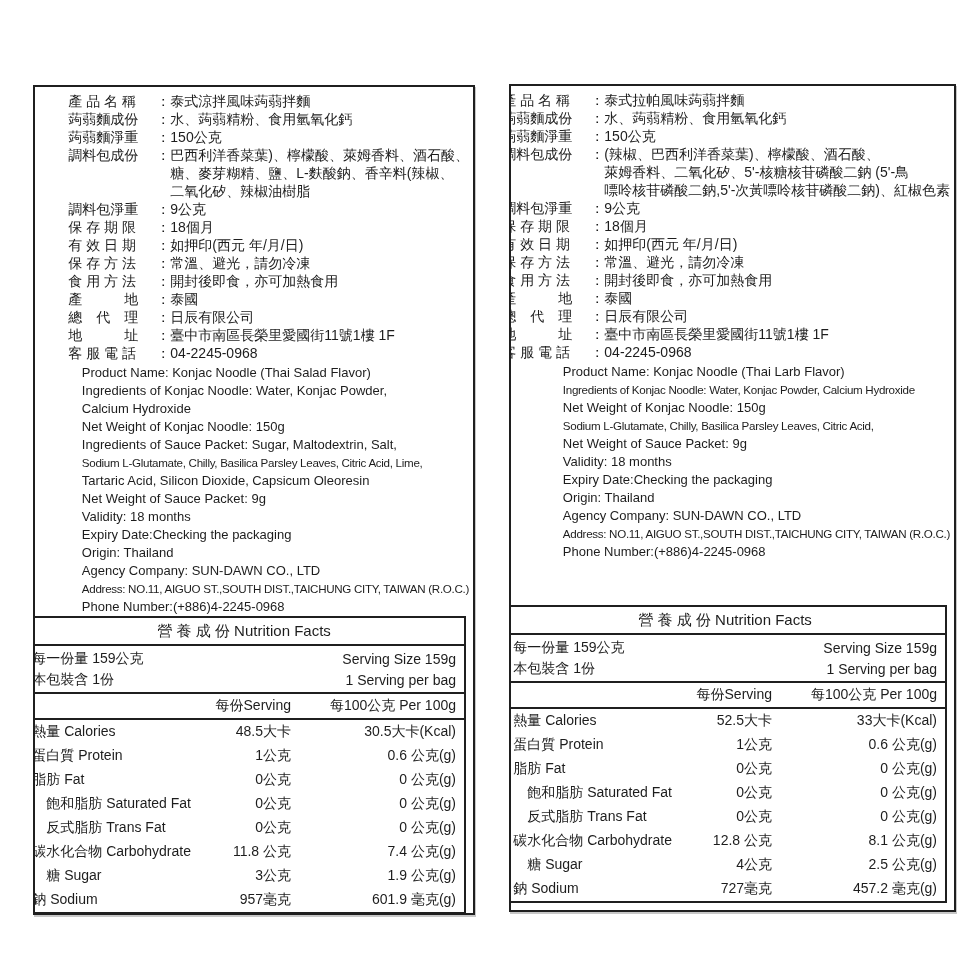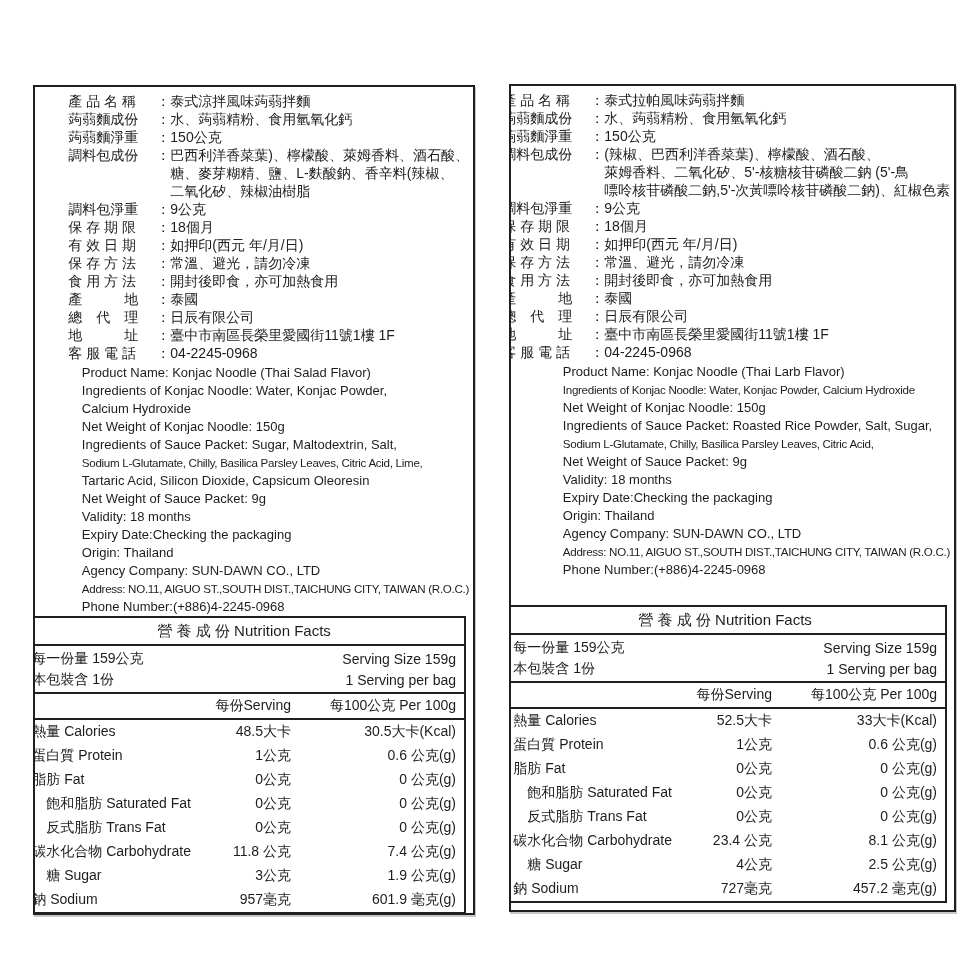--- a/index.html
+++ b/index.html
@@ -325,21 +325,20 @@
           <span class="zh-sep">：</span>
           <div class="zh-val">
             <div class="zh-line">04-2245-0968</div>
           </div>
         </div>
       </div>
     <div class="en-info">
         <div class="en-line">Product Name: Konjac Noodle (Thai Larb Flavor)</div>
         <div class="en-line small">Ingredients of Konjac Noodle: Water, Konjac Powder, Calcium Hydroxide</div>
         <div class="en-line">Net Weight of Konjac Noodle: 150g</div>
-        <div class="en-line">Ingredients of Sauce Packet: Roasted Rice Powder, Salt, Sugar,</div>
         <div class="en-line small">Sodium L-Glutamate, Chilly, Basilica Parsley Leaves, Citric Acid,</div>
         <div class="en-line">Net Weight of Sauce Packet: 9g</div>
         <div class="en-line">Validity: 18 months</div>
         <div class="en-line">Expiry Date:Checking the packaging</div>
         <div class="en-line">Origin: Thailand</div>
         <div class="en-line">Agency Company: SUN-DAWN CO., LTD</div>
         <div class="en-line small">Address: NO.11, AIGUO ST.,SOUTH DIST.,TAICHUNG CITY, TAIWAN (R.O.C.)</div>
         <div class="en-line">Phone Number:(+886)4-2245-0968</div>
       </div>
     <div class="nutrition">
@@ -379,21 +378,21 @@
           <span class="nt-c2">0公克</span>
           <span class="nt-c3">0 公克(g)</span>
         </div>
         <div class="nt-row indent">
           <span class="nt-label">反式脂肪 Trans Fat</span>
           <span class="nt-c2">0公克</span>
           <span class="nt-c3">0 公克(g)</span>
         </div>
         <div class="nt-row">
           <span class="nt-label">碳水化合物 Carbohydrate</span>
-          <span class="nt-c2">23.4 公克</span>
+          <span class="nt-c2">12.8 公克</span>
           <span class="nt-c3">8.1 公克(g)</span>
         </div>
         <div class="nt-row indent">
           <span class="nt-label">糖 Sugar</span>
           <span class="nt-c2">4公克</span>
           <span class="nt-c3">2.5 公克(g)</span>
         </div>
         <div class="nt-row">
           <span class="nt-label">鈉 Sodium</span>
           <span class="nt-c2">727毫克</span>

